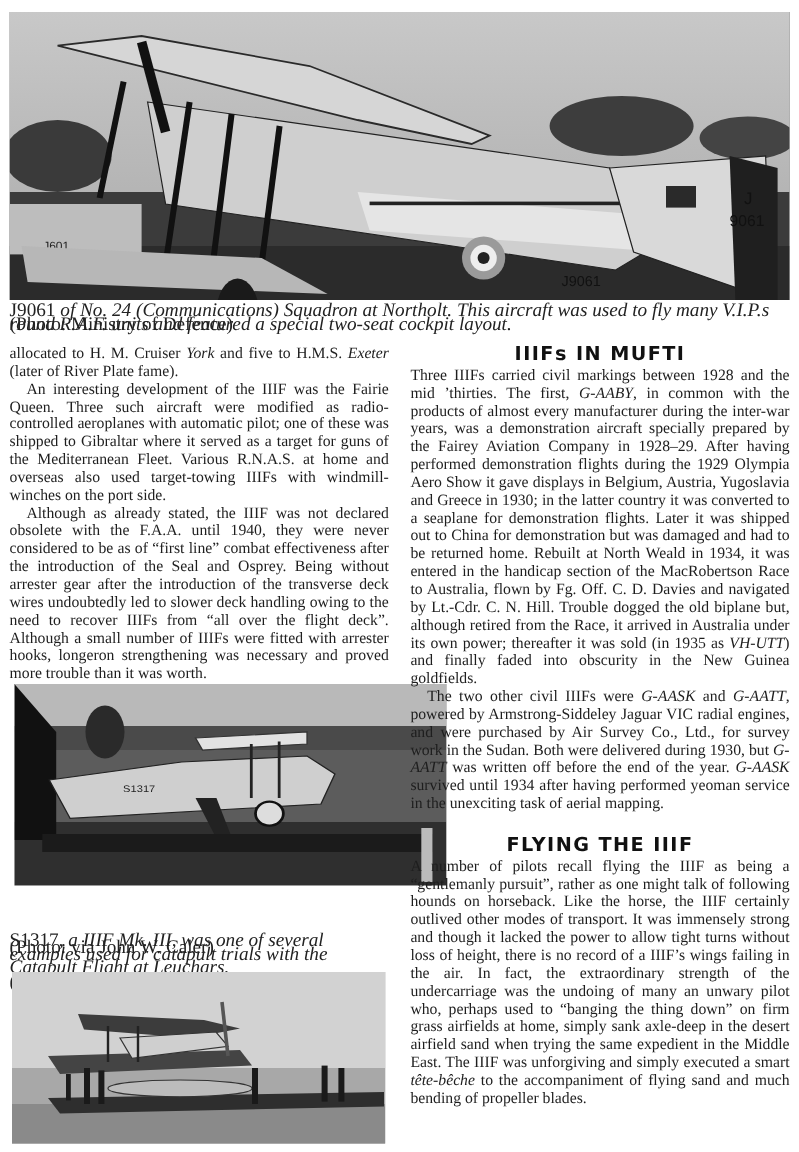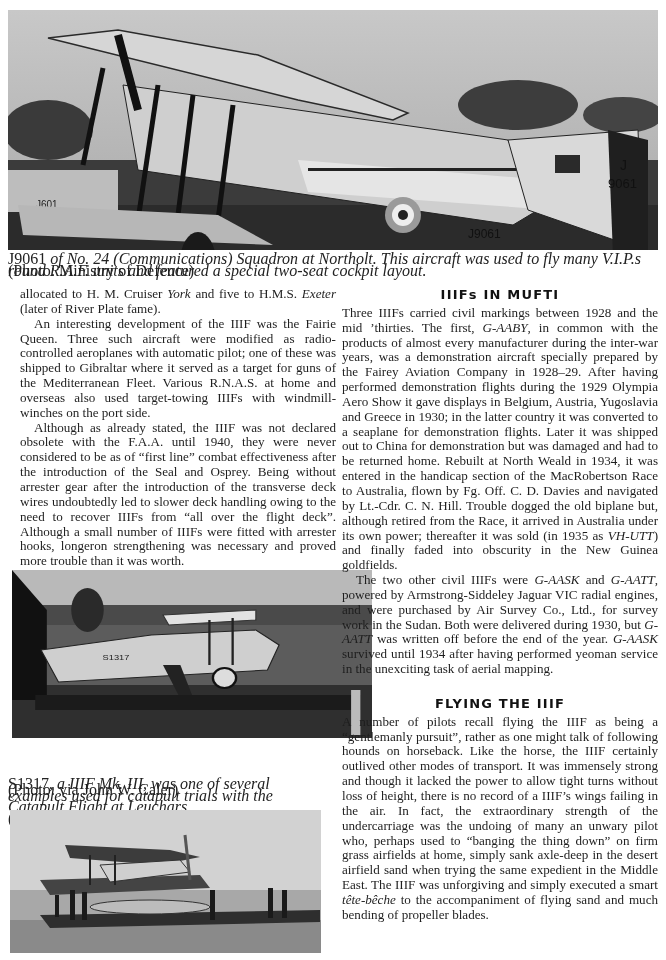--- a/index.html
+++ b/index.html
@@ -7,21 +7,21 @@
          font-family:"Liberation Serif","DejaVu Serif",serif; color:#1f1f1f; }
   .photo { position:absolute; overflow:hidden; background:#777; }
   .photo svg { display:block; width:100%; height:100%; }
   .caption { position:absolute; font-size:16px; line-height:11.6px; color:#222; }
   .caption i, .it { font-style:italic; }
   .credit { display:block; text-align:left; font-style:normal; }
   .col { position:absolute; font-size:13.1px; line-height:14.85px; text-align:justify; color:#1e1e1e; }
   .col p { margin:0; text-indent:14px; }
   .col p.noind { text-indent:0; }
   .heading { font-family:"DejaVu Sans","Liberation Sans",sans-serif; font-weight:bold;
-             text-align:center; font-size:13px; letter-spacing:1.2px; margin:0; color:#111; }
+             text-align:center; font-size:16px; letter-spacing:1.2px; margin:0; color:#111; }
 </style>
 </head>
 <body>
 
 <div class="photo" style="left:8px;top:10px;width:650px;height:240px;">
   <svg viewBox="0 0 650 240" preserveAspectRatio="none">
     <defs>
       <linearGradient id="sky1" x1="0" y1="0" x2="0" y2="1">
         <stop offset="0" stop-color="#c8c8c8"></stop>
           <stop offset="1" stop-color="#a9a9a9"></stop>
@@ -56,21 +56,21 @@
     <line x1="110" y1="25" x2="130" y2="100" stroke="#111" stroke-width="8"></line>
     <polygon points="10,195 210,205 265,235 15,225" fill="#b7b7b7"></polygon>
     <ellipse cx="190" cy="252" rx="18" ry="30" fill="#1a1a1a"></ellipse>
   </svg>
 </div>
 <div class="caption" style="left:8px;top:253px;width:650px;">
   <span>J9061</span><i> of No. 24 (Communications) Squadron at Northolt. This aircraft was used to fly many V.I.P.s round R.A.F. units and featured a special two-seat cockpit layout.</i>
   <span class="credit" style="margin-top:-11.6px;">(Photo: Ministry of Defence)</span>
 </div>
 
-<div class="col" style="left:20px;top:287px;width:316px;">
+<div class="col" style="left:8px;top:287px;width:316px;">
   <p class="noind"><span>allocated to H. M. Cruiser </span><i>York</i><span> and five to H.M.S. </span><i>Exeter</i><span> (later of River Plate fame).</span></p>
   <p>An interesting development of the IIIF was the Fairie Queen. Three such aircraft were modified as radio-controlled aeroplanes with automatic pilot; one of these was shipped to Gibraltar where it served as a target for guns of the Mediterranean Fleet. Various R.N.A.S. at home and overseas also used target-towing IIIFs with windmill-winches on the port side.</p>
   <p>Although as already stated, the IIIF was not declared obsolete with the F.A.A. until 1940, they were never considered to be as of “first line” combat effectiveness after the introduction of the Seal and Osprey. Being without arrester gear after the introduction of the transverse deck wires undoubtedly led to slower deck handling owing to the need to recover IIIFs from “all over the flight deck”. Although a small number of IIIFs were fitted with arrester hooks, longeron strengthening was necessary and proved more trouble than it was worth.</p>
 </div>
 
 <div class="photo" style="left:12px;top:570px;width:360px;height:168px;">
   <svg viewBox="0 0 310 168" preserveAspectRatio="none">
     <rect width="310" height="168" fill="#b9b9b9"></rect>
     <rect x="0" y="35" width="310" height="20" fill="#4a4a4a"></rect>
     <rect x="0" y="55" width="310" height="60" fill="#5c5c5c"></rect>

